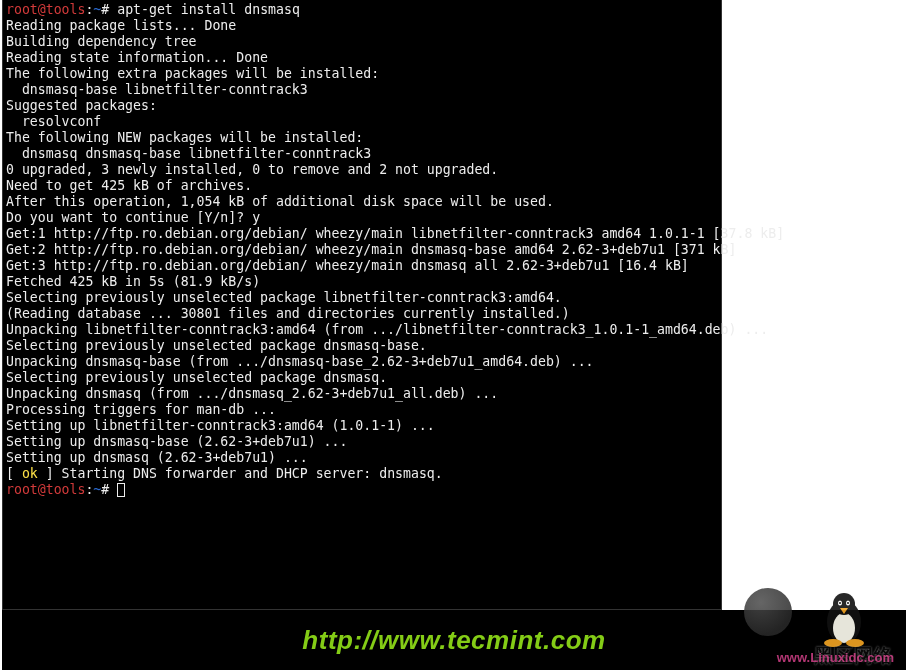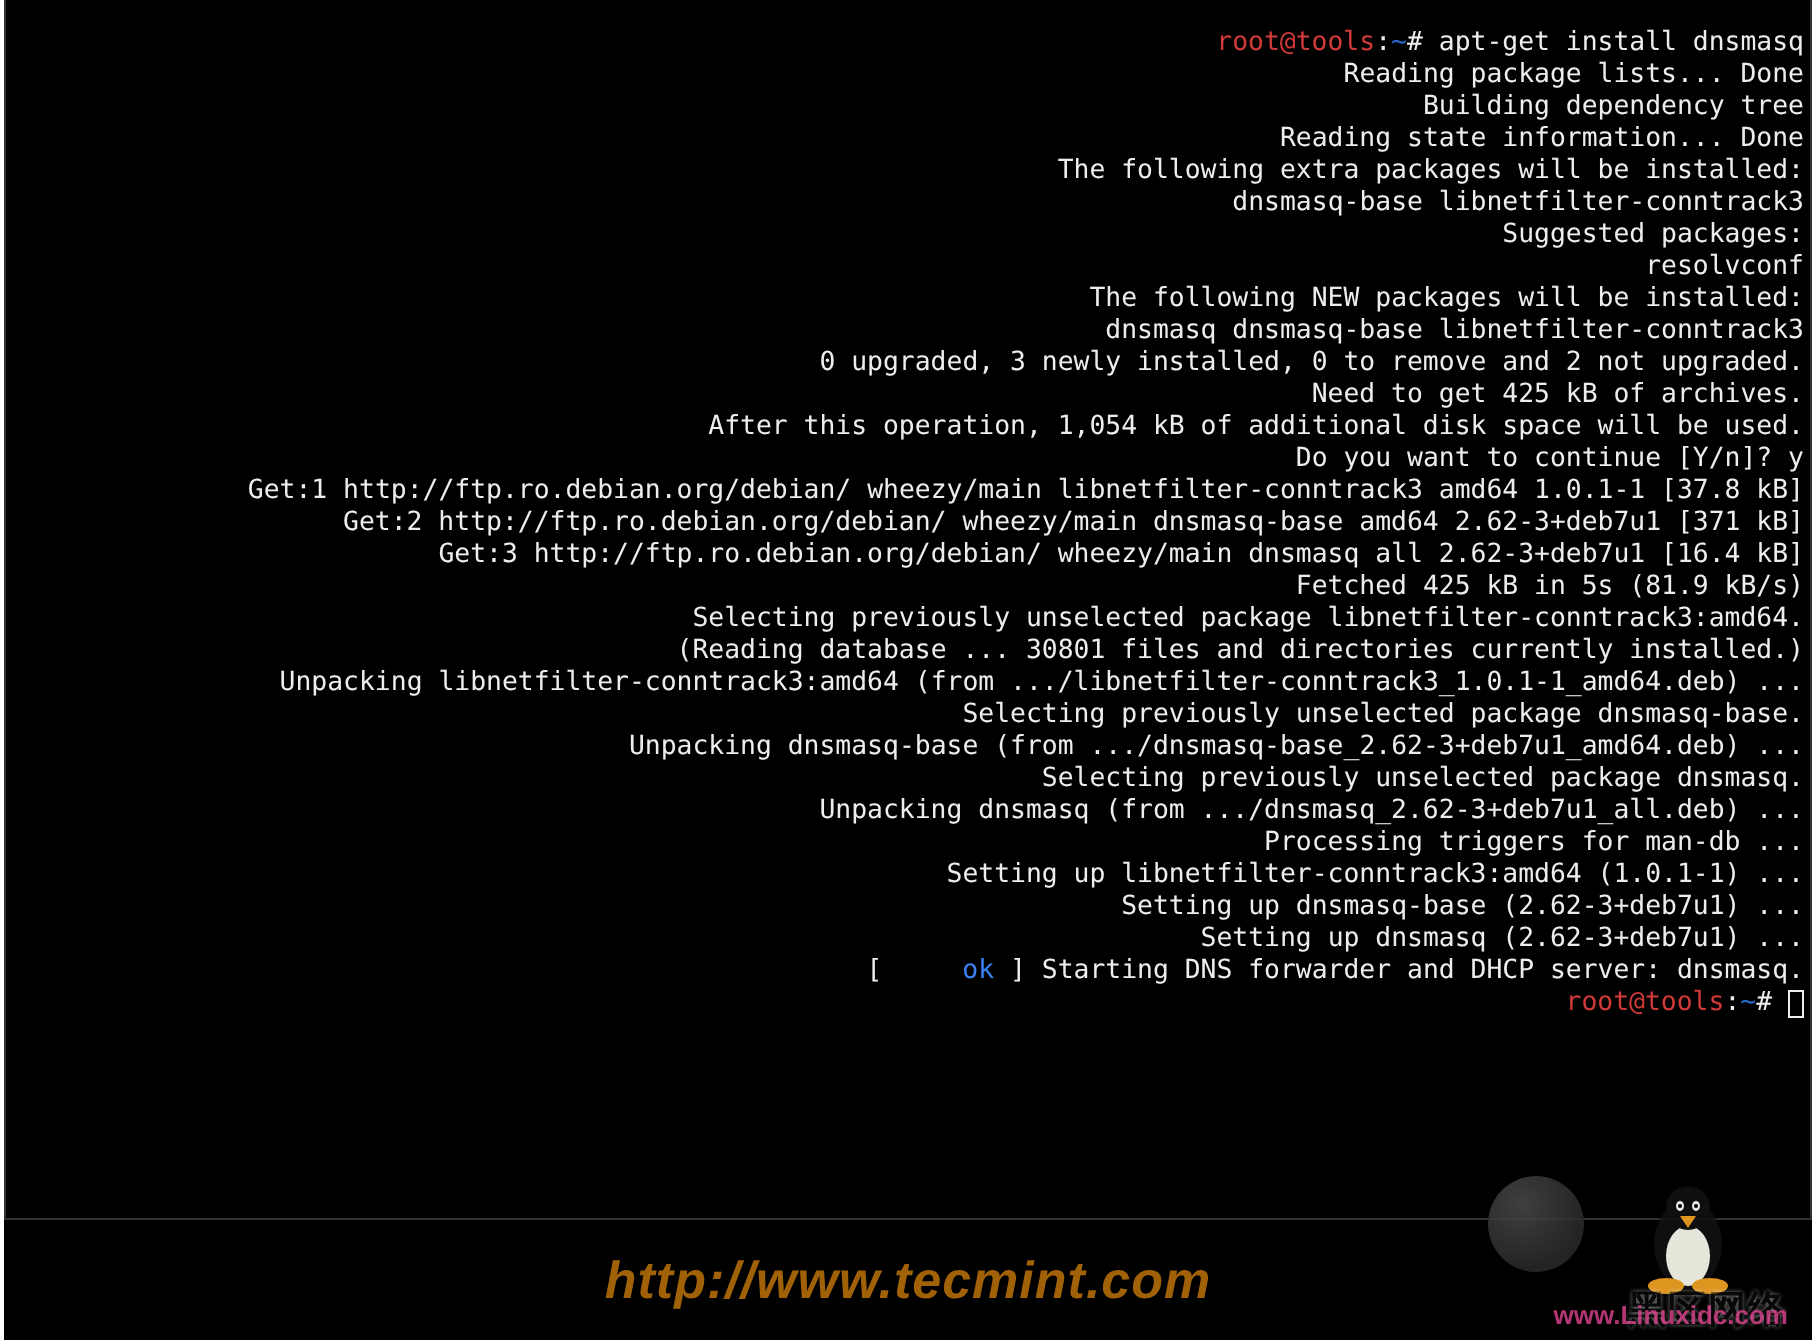--- a/index.html
+++ b/index.html
@@ -10,55 +10,54 @@
     font-family: "DejaVu Sans Mono", "Liberation Mono", Consolas, monospace;
     font-size: 13.2px;
     line-height: 16px;
     position: relative;
     overflow: hidden;
   }
   .terminal {
     position: absolute;
     left: 2px;
     top: 0;
-    width: 904px;
+    width: 720px;
     height: 610px;
     background: #000;
     color: #ededed;
-    padding: 14px 3px;
+    padding: 2px 3px;
     border: 1px solid #333;
     border-top: none;
     white-space: pre;
-    text-align: right;
   }
   .line { display: block; }
   .prompt-red { color: #d23a3a; }
   .prompt-blue { color: #2b6bd1; }
-  .ok-green { color: #3b82f6; margin-left: 32px; }
+  .ok-green { color: #fde047; }
   .cursor {
     display: inline-block;
     width: 8px;
     height: 14px;
     border: 1px solid #ededed;
     vertical-align: text-bottom;
   }
   .footer {
     position: absolute;
     left: 2px;
     top: 610px;
     width: 904px;
     height: 60px;
     background: #000;
   }
   .footer-url {
     position: absolute;
     left: 50%;
     top: 50%;
     transform: translate(-50%, -50%);
-    color: #a16207;
+    color: #84cc16;
     font-family: Arial, Helvetica, sans-serif;
     font-size: 26px;
     font-weight: bold;
     font-style: italic;
     letter-spacing: 0.5px;
   }
   .watermark {
     position: absolute;
     right: 6px;
     bottom: 4px;

